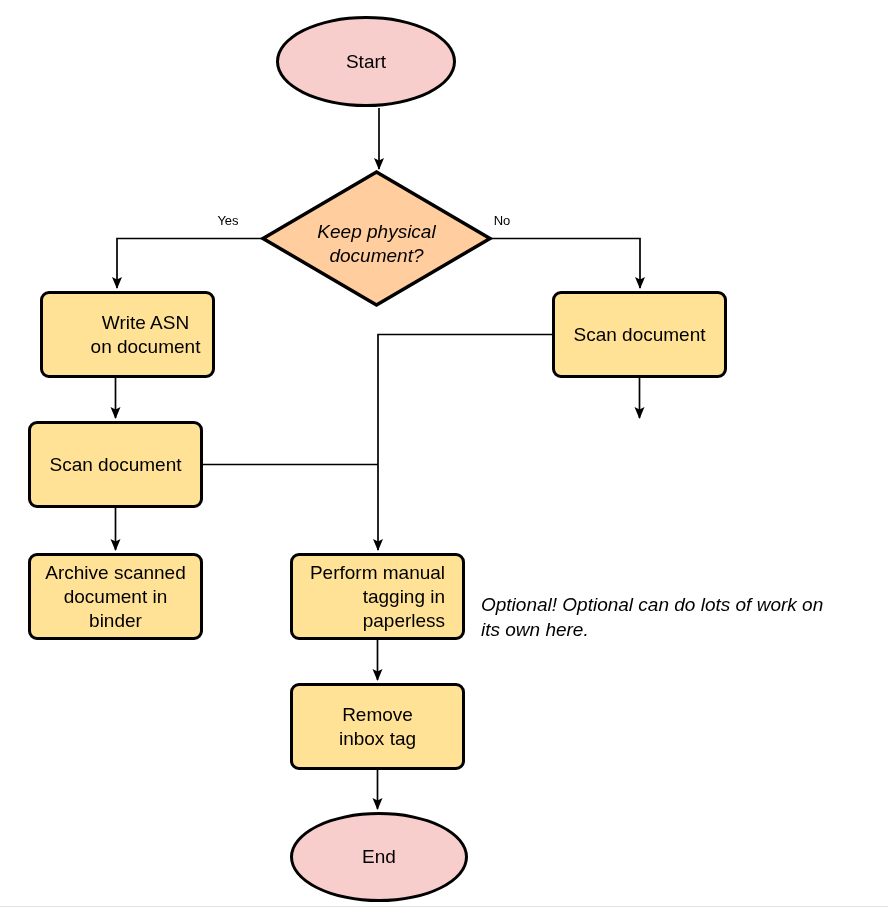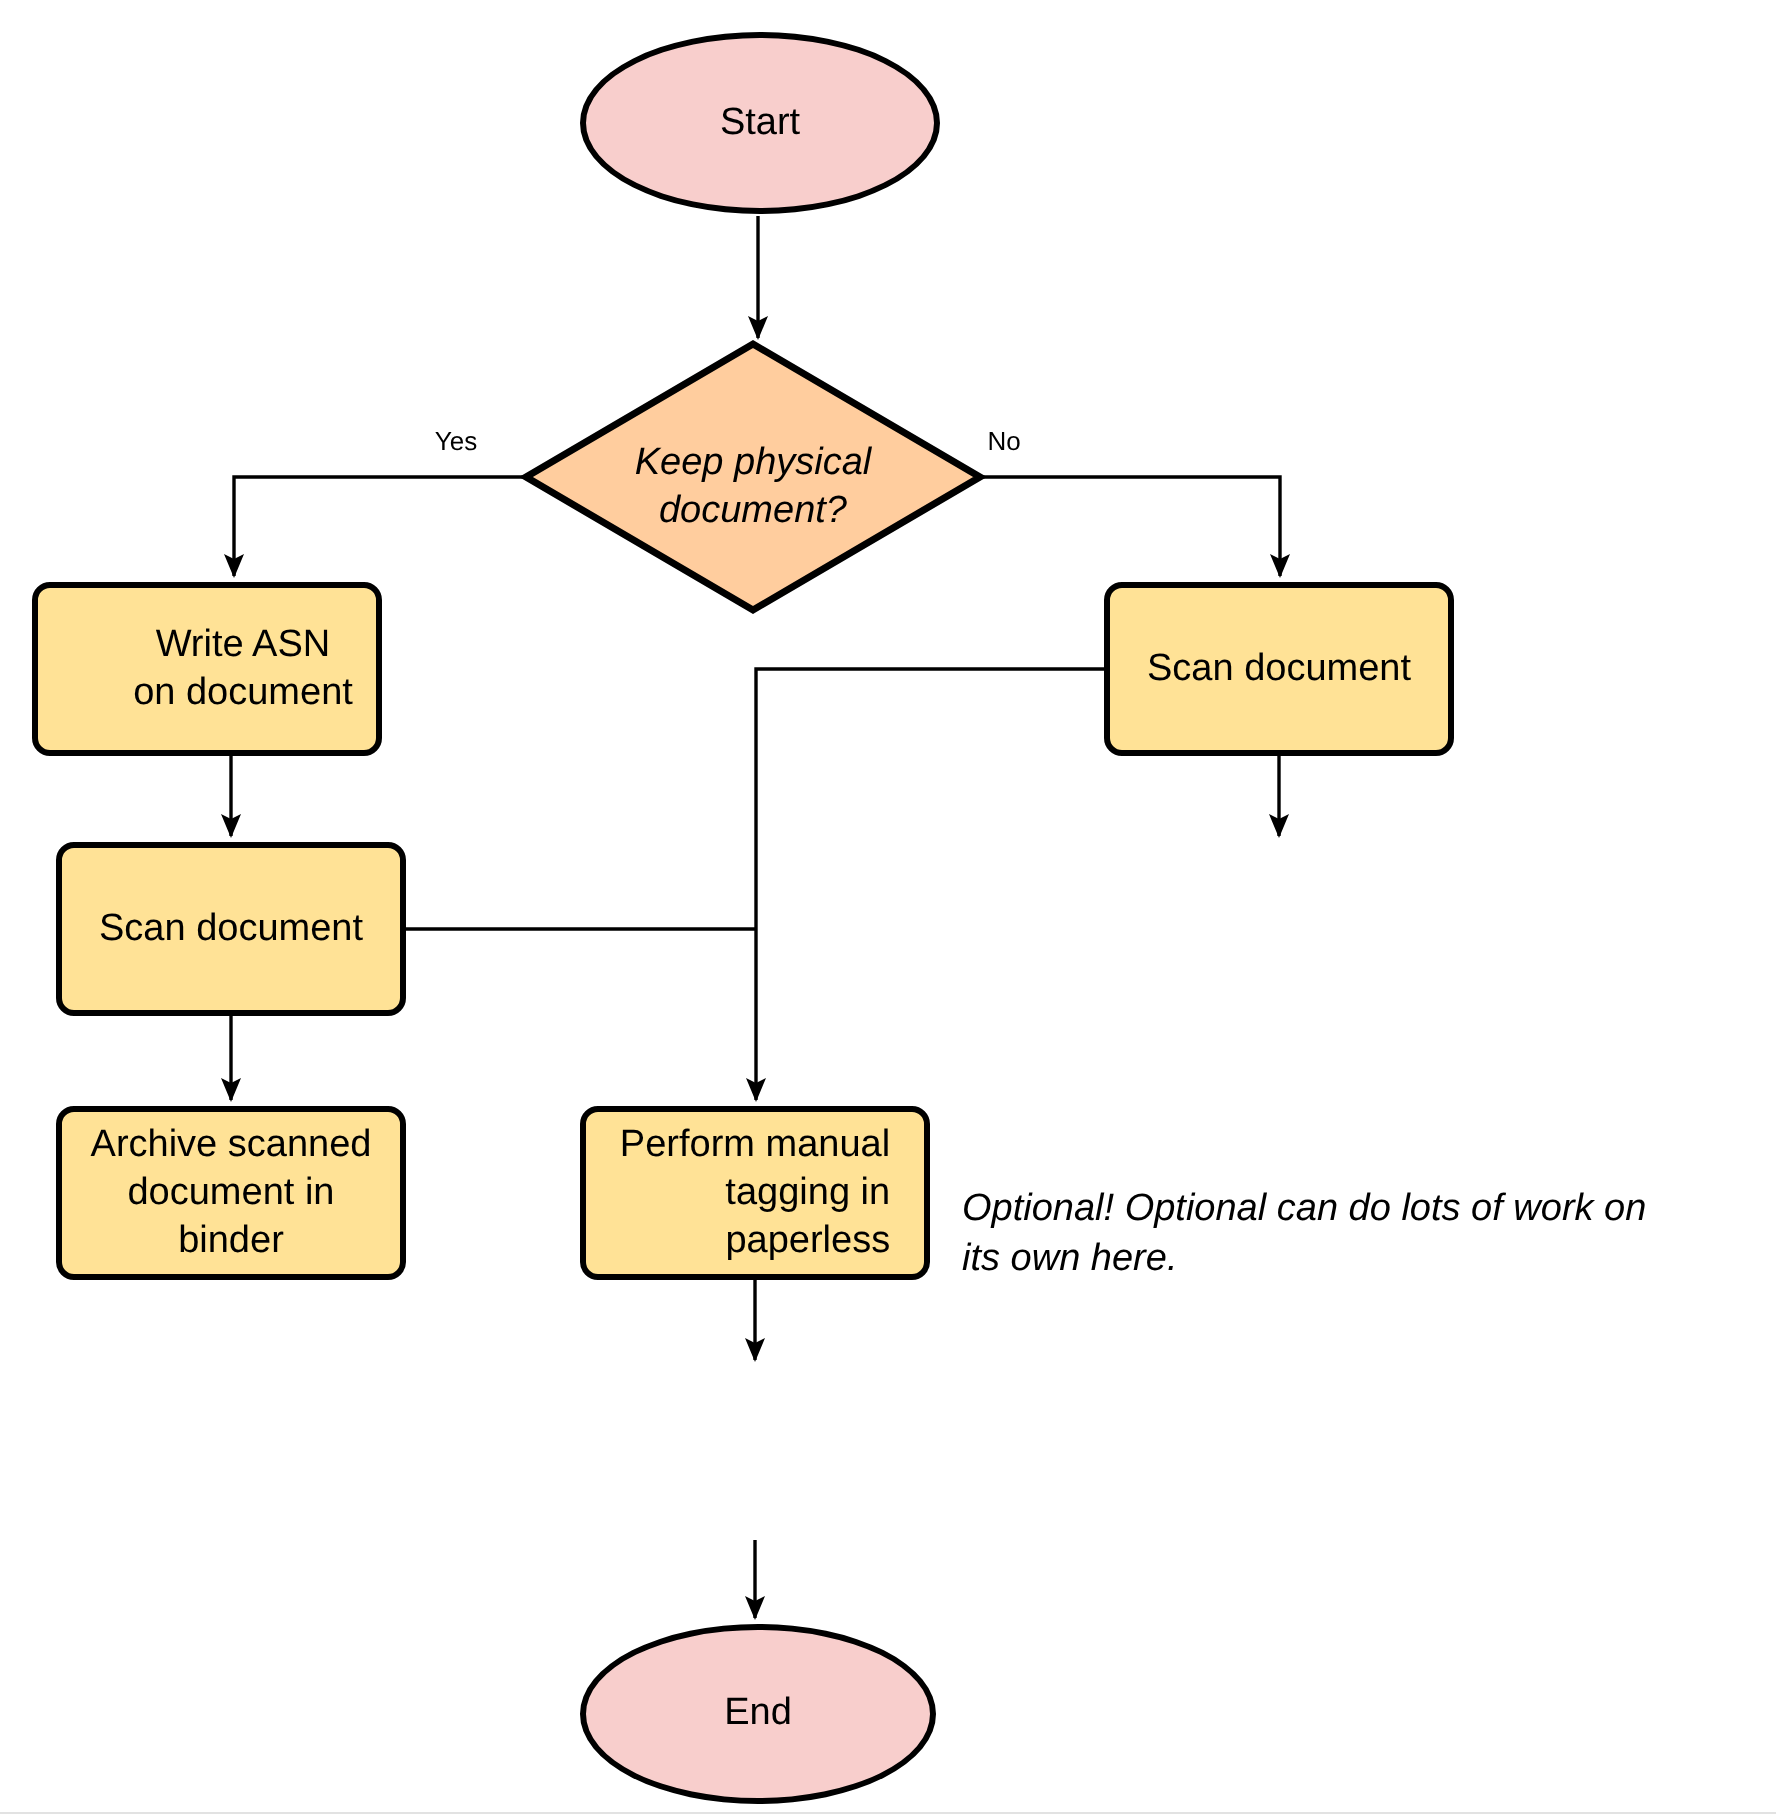--- a/index.html
+++ b/index.html
@@ -40,24 +40,24 @@
     height: 87px;
     background: #ffe296;
     border: 3px solid #000000;
     border-radius: 9px;
   }
   .terminator {
     background: #f8cecc;
     border: 3px solid #000000;
     border-radius: 50%;
   }
-  #node-start    { left: 290px; top: 16px;  width: 180px; height: 91px; }
+  #node-start    { left: 276px; top: 16px;  width: 180px; height: 91px; }
   #node-end      { left: 290px; top: 812px; width: 178px; height: 90px; }
   #decision-label{ left: 281px; top: 220px; width: 191px; height: 48px; background: transparent; font-style: italic; }
-  #node-write-asn   { left: 16px;  top: 291px; padding-left: 36px; }
+  #node-write-asn   { left: 40px;  top: 291px; padding-left: 36px; }
   #node-scan-left   { left: 28px;  top: 421px; }
   #node-archive     { left: 28px;  top: 553px; }
   #node-scan-right  { left: 552px; top: 291px; }
   #node-trash       { left: 552px; top: 421px; }
   #node-perform     { left: 290px; top: 553px; text-align: right; }
   #node-remove      { left: 290px; top: 683px; }
   .edge-label {
     position: absolute;
     font-size: 13px;
     line-height: 20px;
@@ -120,20 +120,22 @@
 document in
 binder</div>
 
   <div class="node process" id="node-scan-right">Scan document</div>
 
 
   <div class="node process" id="node-perform">Perform manual
 tagging in
 paperless</div>
 
+  <div class="node process" id="node-remove">Remove
+inbox tag</div>
 
   <div class="node terminator" id="node-end">End</div>
 
   <div id="annotation">Optional! Optional can do lots of work on
 its own here.</div>
 
   <div id="bottom-rule"></div>
 </div>
 
 </body></html>

